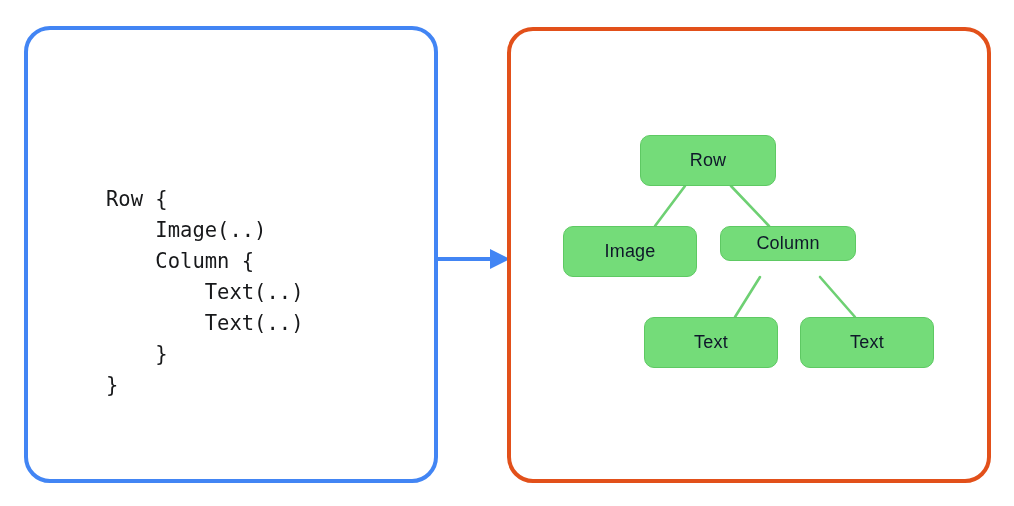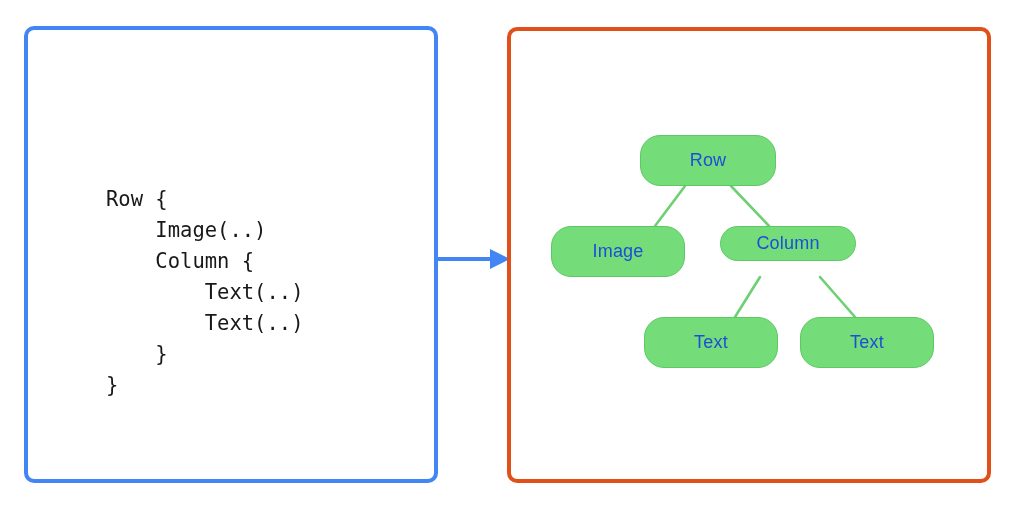--- a/index.html
+++ b/index.html
@@ -17,21 +17,21 @@
     width: 1014px;
     height: 506px;
     background: #ffffff;
     overflow: hidden;
   }
 
   
   .panel {
     position: absolute;
     box-sizing: border-box;
-    border-radius: 10px;
+    border-radius: 26px;
     background: #ffffff;
   }
   #panel-code {
     left: 24px;
     top: 26px;
     width: 414px;
     height: 457px;
     border: 4px solid #4285f4;
   }
   #panel-tree {
@@ -78,34 +78,34 @@
     left: 0;
     top: 0;
     width: 484px;
     height: 456px;
   }
   .node {
     position: absolute;
     box-sizing: border-box;
     background: #74dc79;
     border: 1.5px solid #5ec963;
-    border-radius: 20px;
+    border-radius: 10px;
     display: flex;
     align-items: center;
     justify-content: center;
-    color: #1d4ed8;
+    color: #0f172a;
     font-family: "Liberation Sans", sans-serif;
     font-size: 18px;
     font-weight: 400;
     letter-spacing: 0.2px;
     user-select: none;
   }
   
   #node-row     { left: 133px; top: 108px; width: 136px; height: 51px; }
-  #node-image   { left:  44px; top: 199px; width: 134px; height: 51px; }
+  #node-image   { left:  56px; top: 199px; width: 134px; height: 51px; }
   #node-column  { left: 213px; top: 199px; width: 136px; height: 35px; }
   #node-text-1  { left: 137px; top: 290px; width: 134px; height: 51px; }
   #node-text-2  { left: 293px; top: 290px; width: 134px; height: 51px; }
 </style>
 </head>
 <body>
 
 <div id="canvas">
 
   <div id="panel-code" class="panel">

